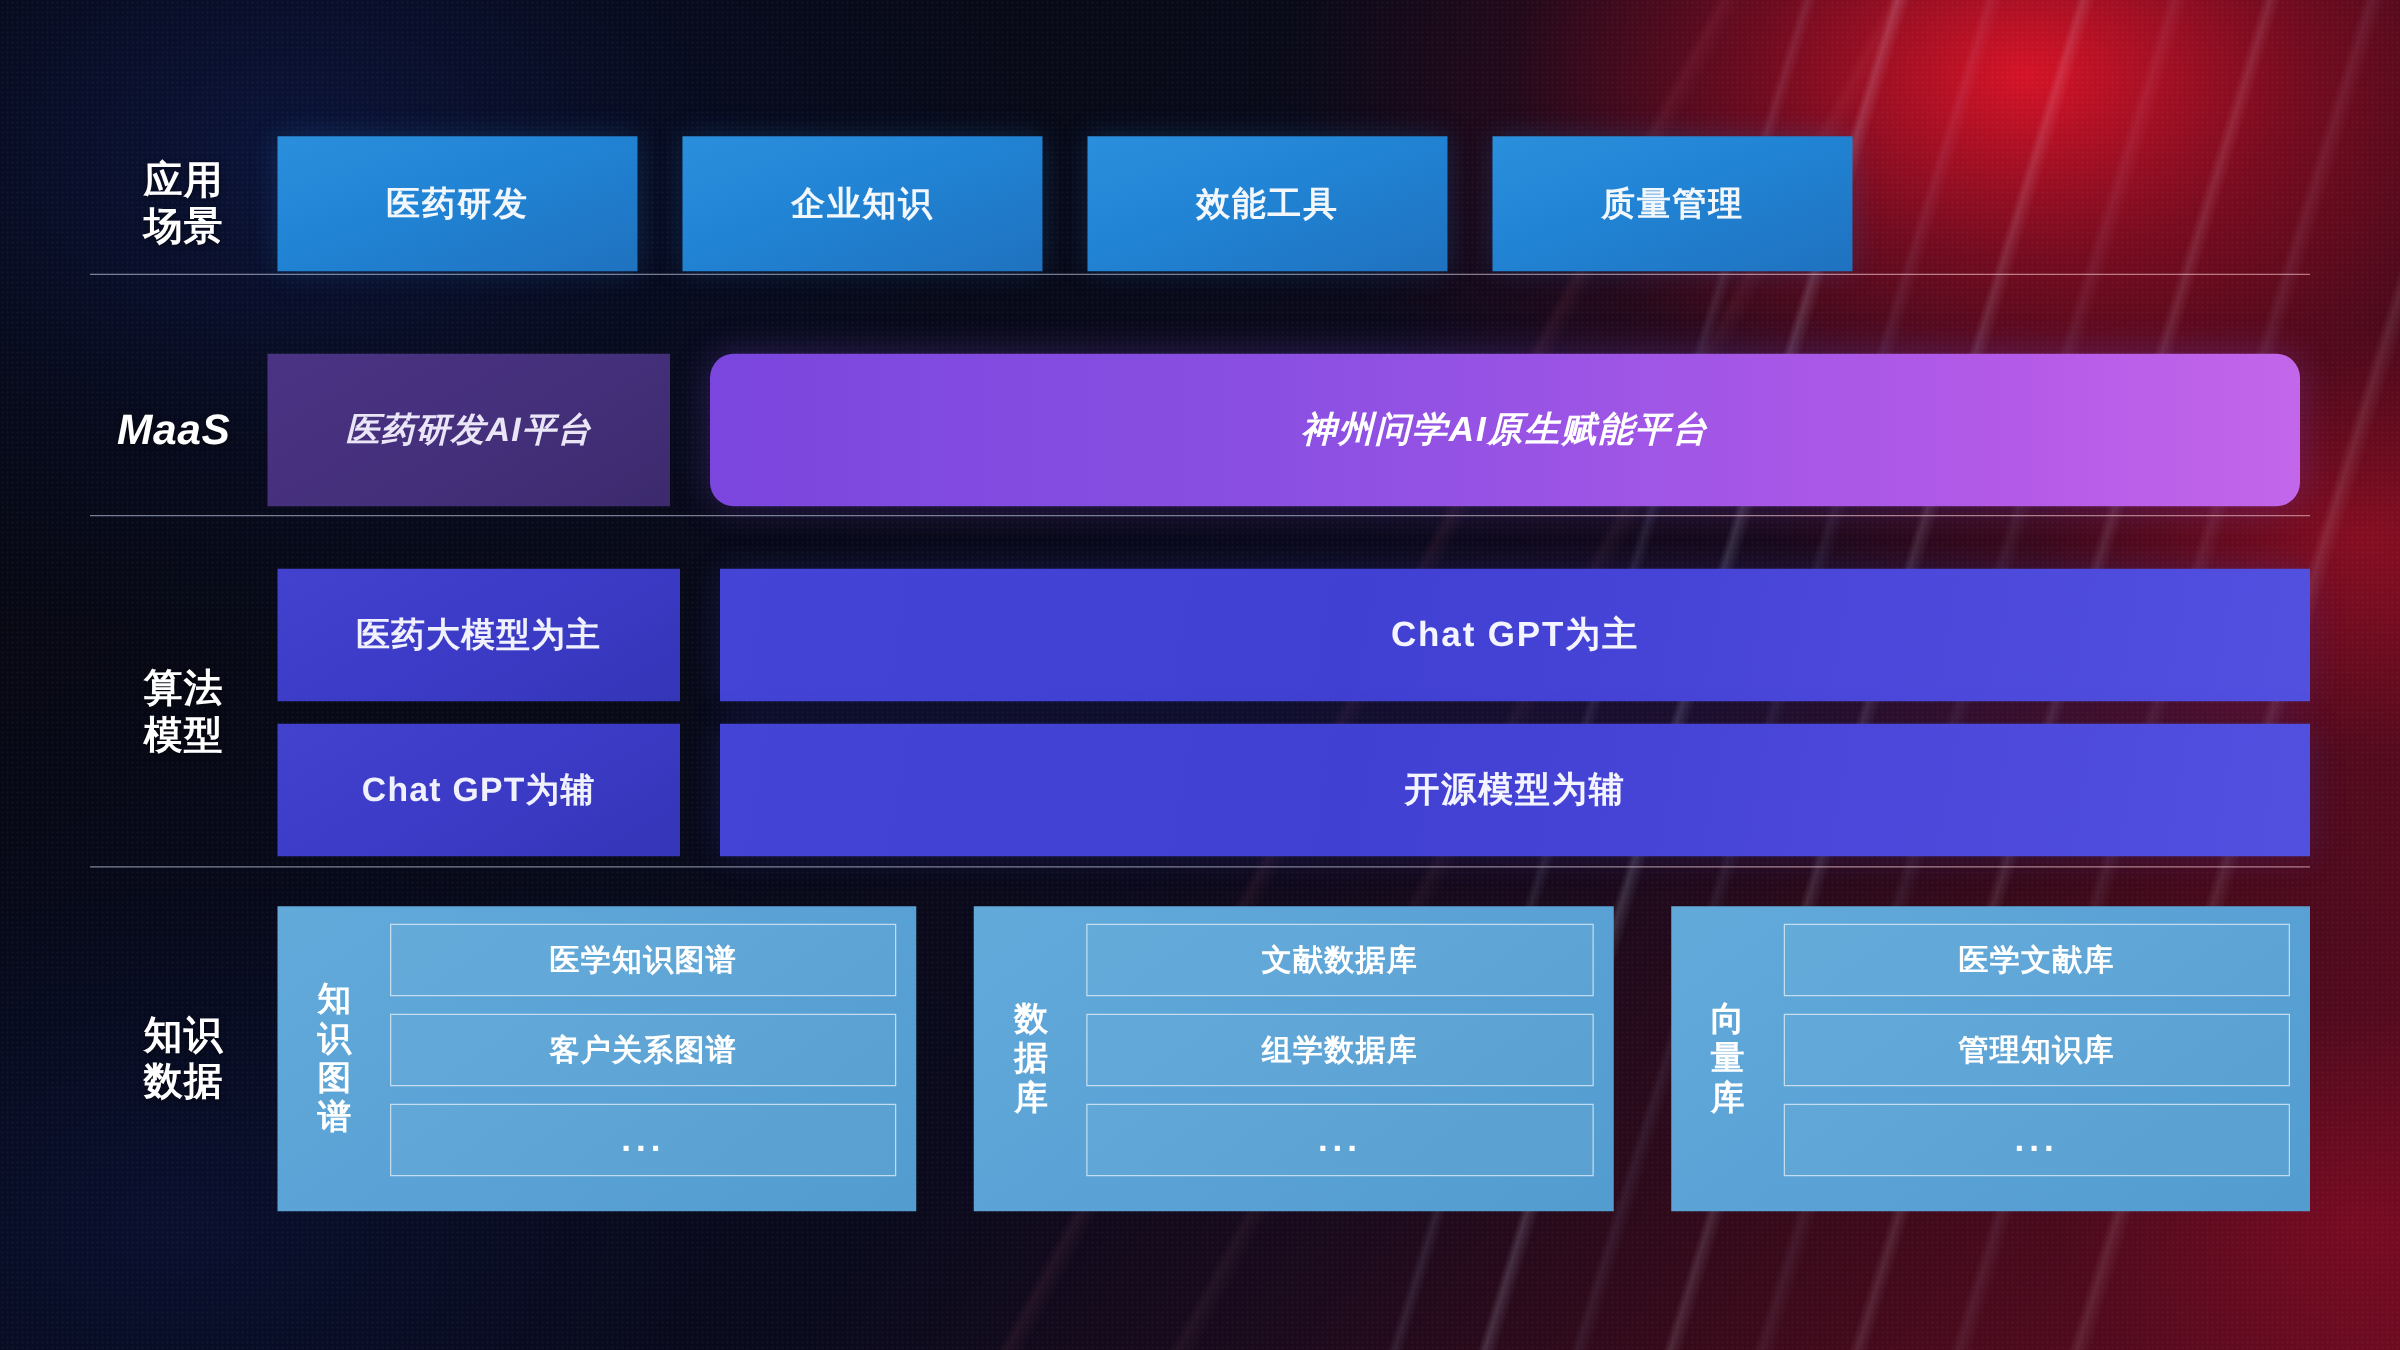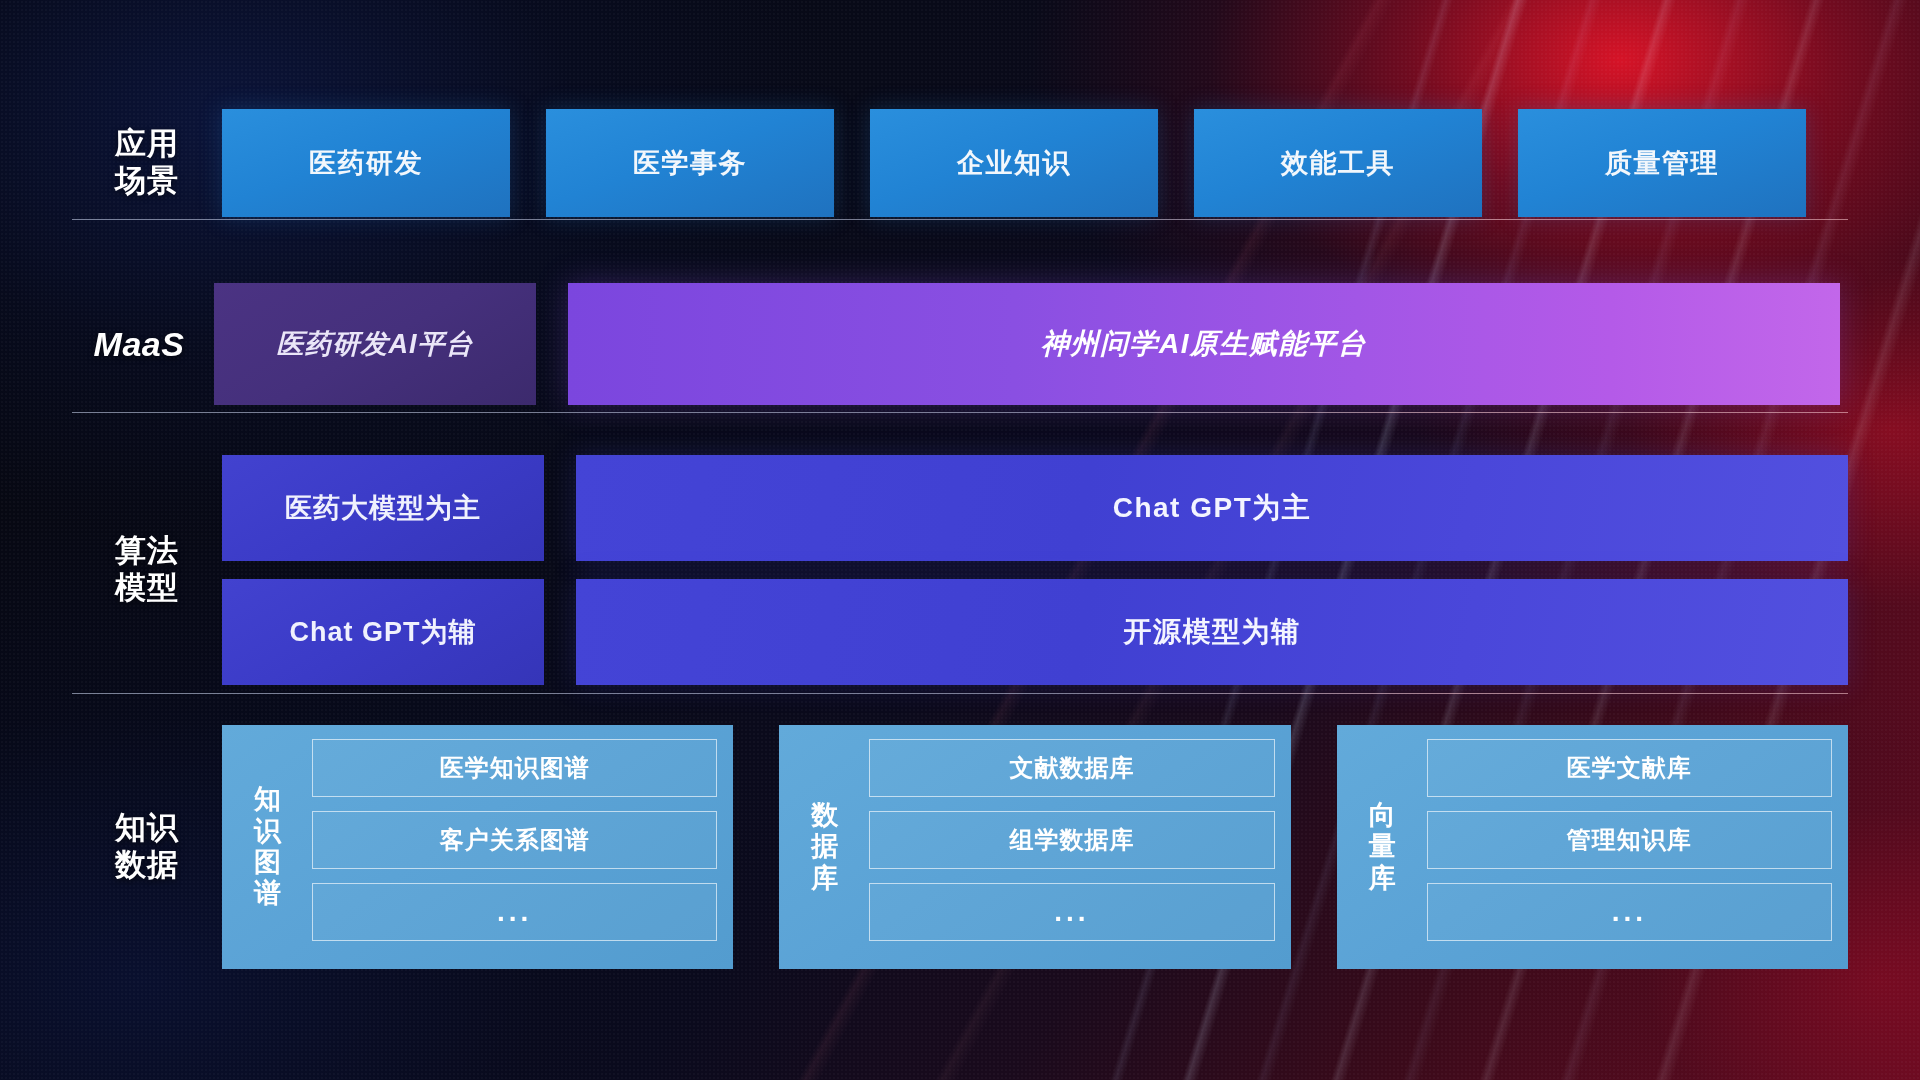--- a/index.html
+++ b/index.html
@@ -111,20 +111,21 @@
     background: linear-gradient(150deg, #4b3383 0%, #45307c 50%, #3c2a6d 100%);
     display: flex; align-items: center; justify-content: center;
     color: #eae6f8; font-size: 27px; font-weight: bold; letter-spacing: 1px;
   }
   .maas-right {
     flex: 1; height: 122px;
     background: linear-gradient(90deg, #7b46de 0%, #8a4fe2 35%, #a256e6 62%, #b45ae8 82%, #c267ea 100%);
     display: flex; align-items: center; justify-content: center;
     color: #ffffff; font-size: 28px; font-weight: bold; letter-spacing: 1.5px;
     box-shadow: 0 0 30px rgba(140,80,230,0.28);
+    border-radius: 19px;
   }
 
   
   #row-algo { top: 455px; left: 72px; width: 1776px; height: 230px; }
   #row-algo .row-body { flex-direction: column; gap: 18px; }
   .algo-line { display: flex; gap: 32px; }
   .algo-left {
     width: 322px; height: 106px;
     background: linear-gradient(150deg, #4242cf 0%, #3b3bc7 50%, #3535b8 100%);
     display: flex; align-items: center; justify-content: center;
@@ -177,21 +178,20 @@
   <div class="streaks"></div>
   <div class="streaks-2"></div>
 
   <div id="grid">
 
     <div class="row" id="row-apps">
       <div class="row-label">应用
 场景</div>
       <div class="row-body">
         <div class="app-box">医药研发</div>
-        <div class="app-box">医学事务</div>
         <div class="app-box">企业知识</div>
         <div class="app-box">效能工具</div>
         <div class="app-box">质量管理</div>
       </div>
     </div>
 
     <div class="divider" style="top:219px"></div>
 
     <div class="row" id="row-maas">
       <div class="row-label latin">MaaS</div>

